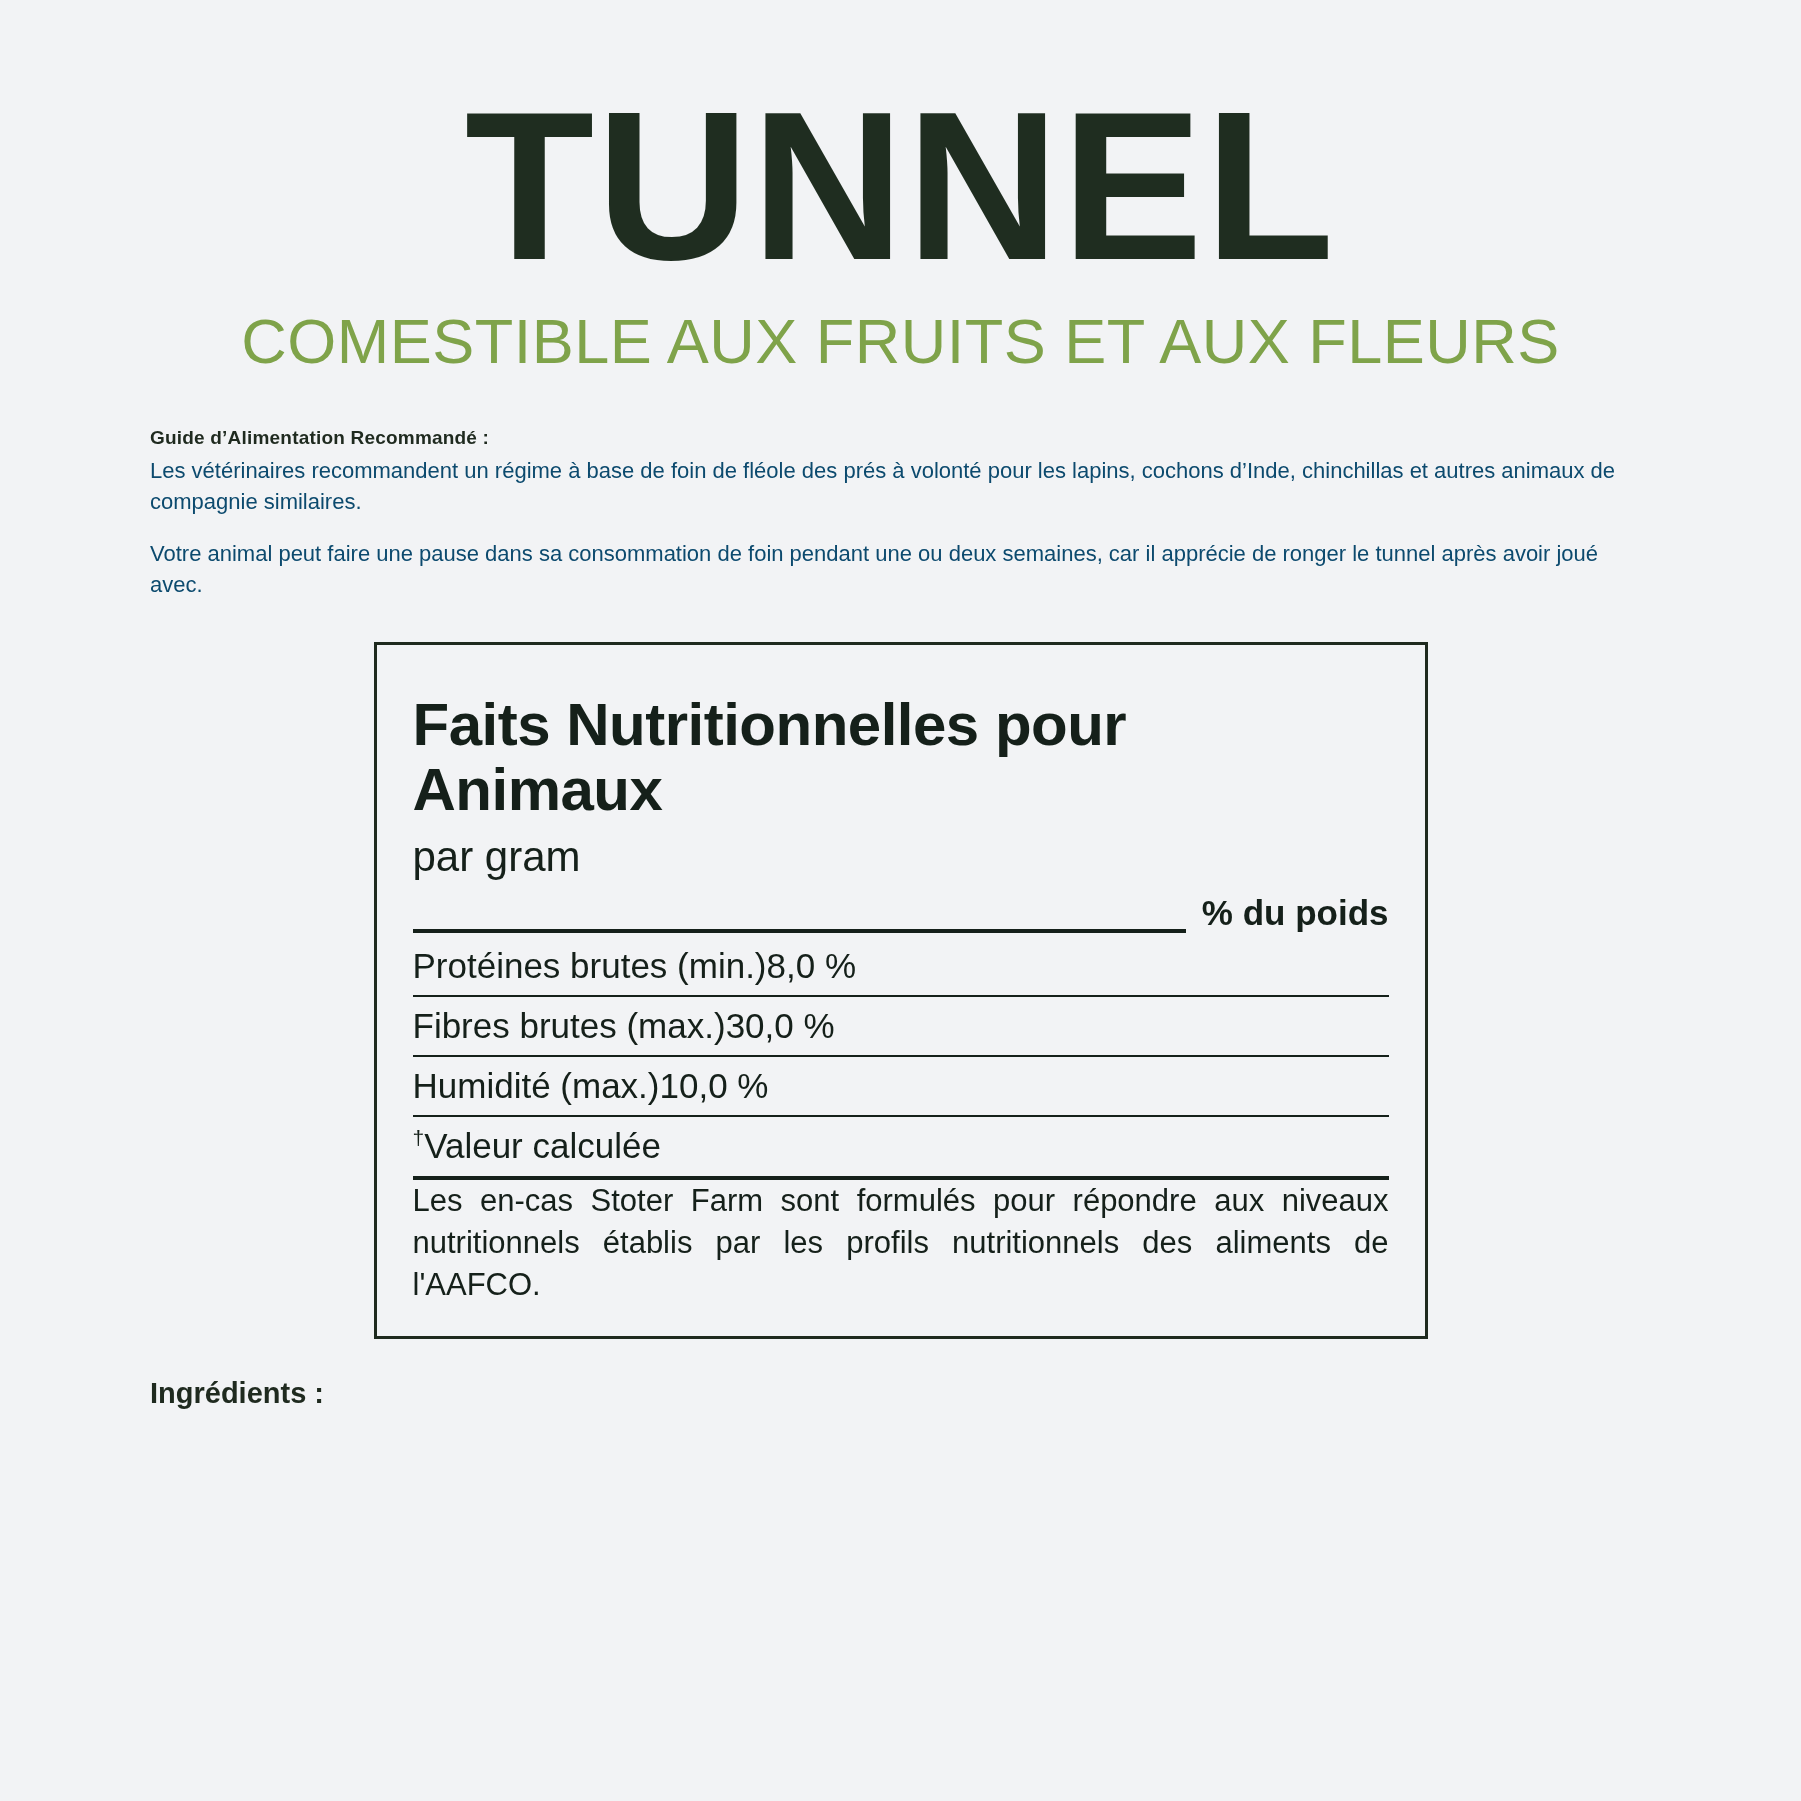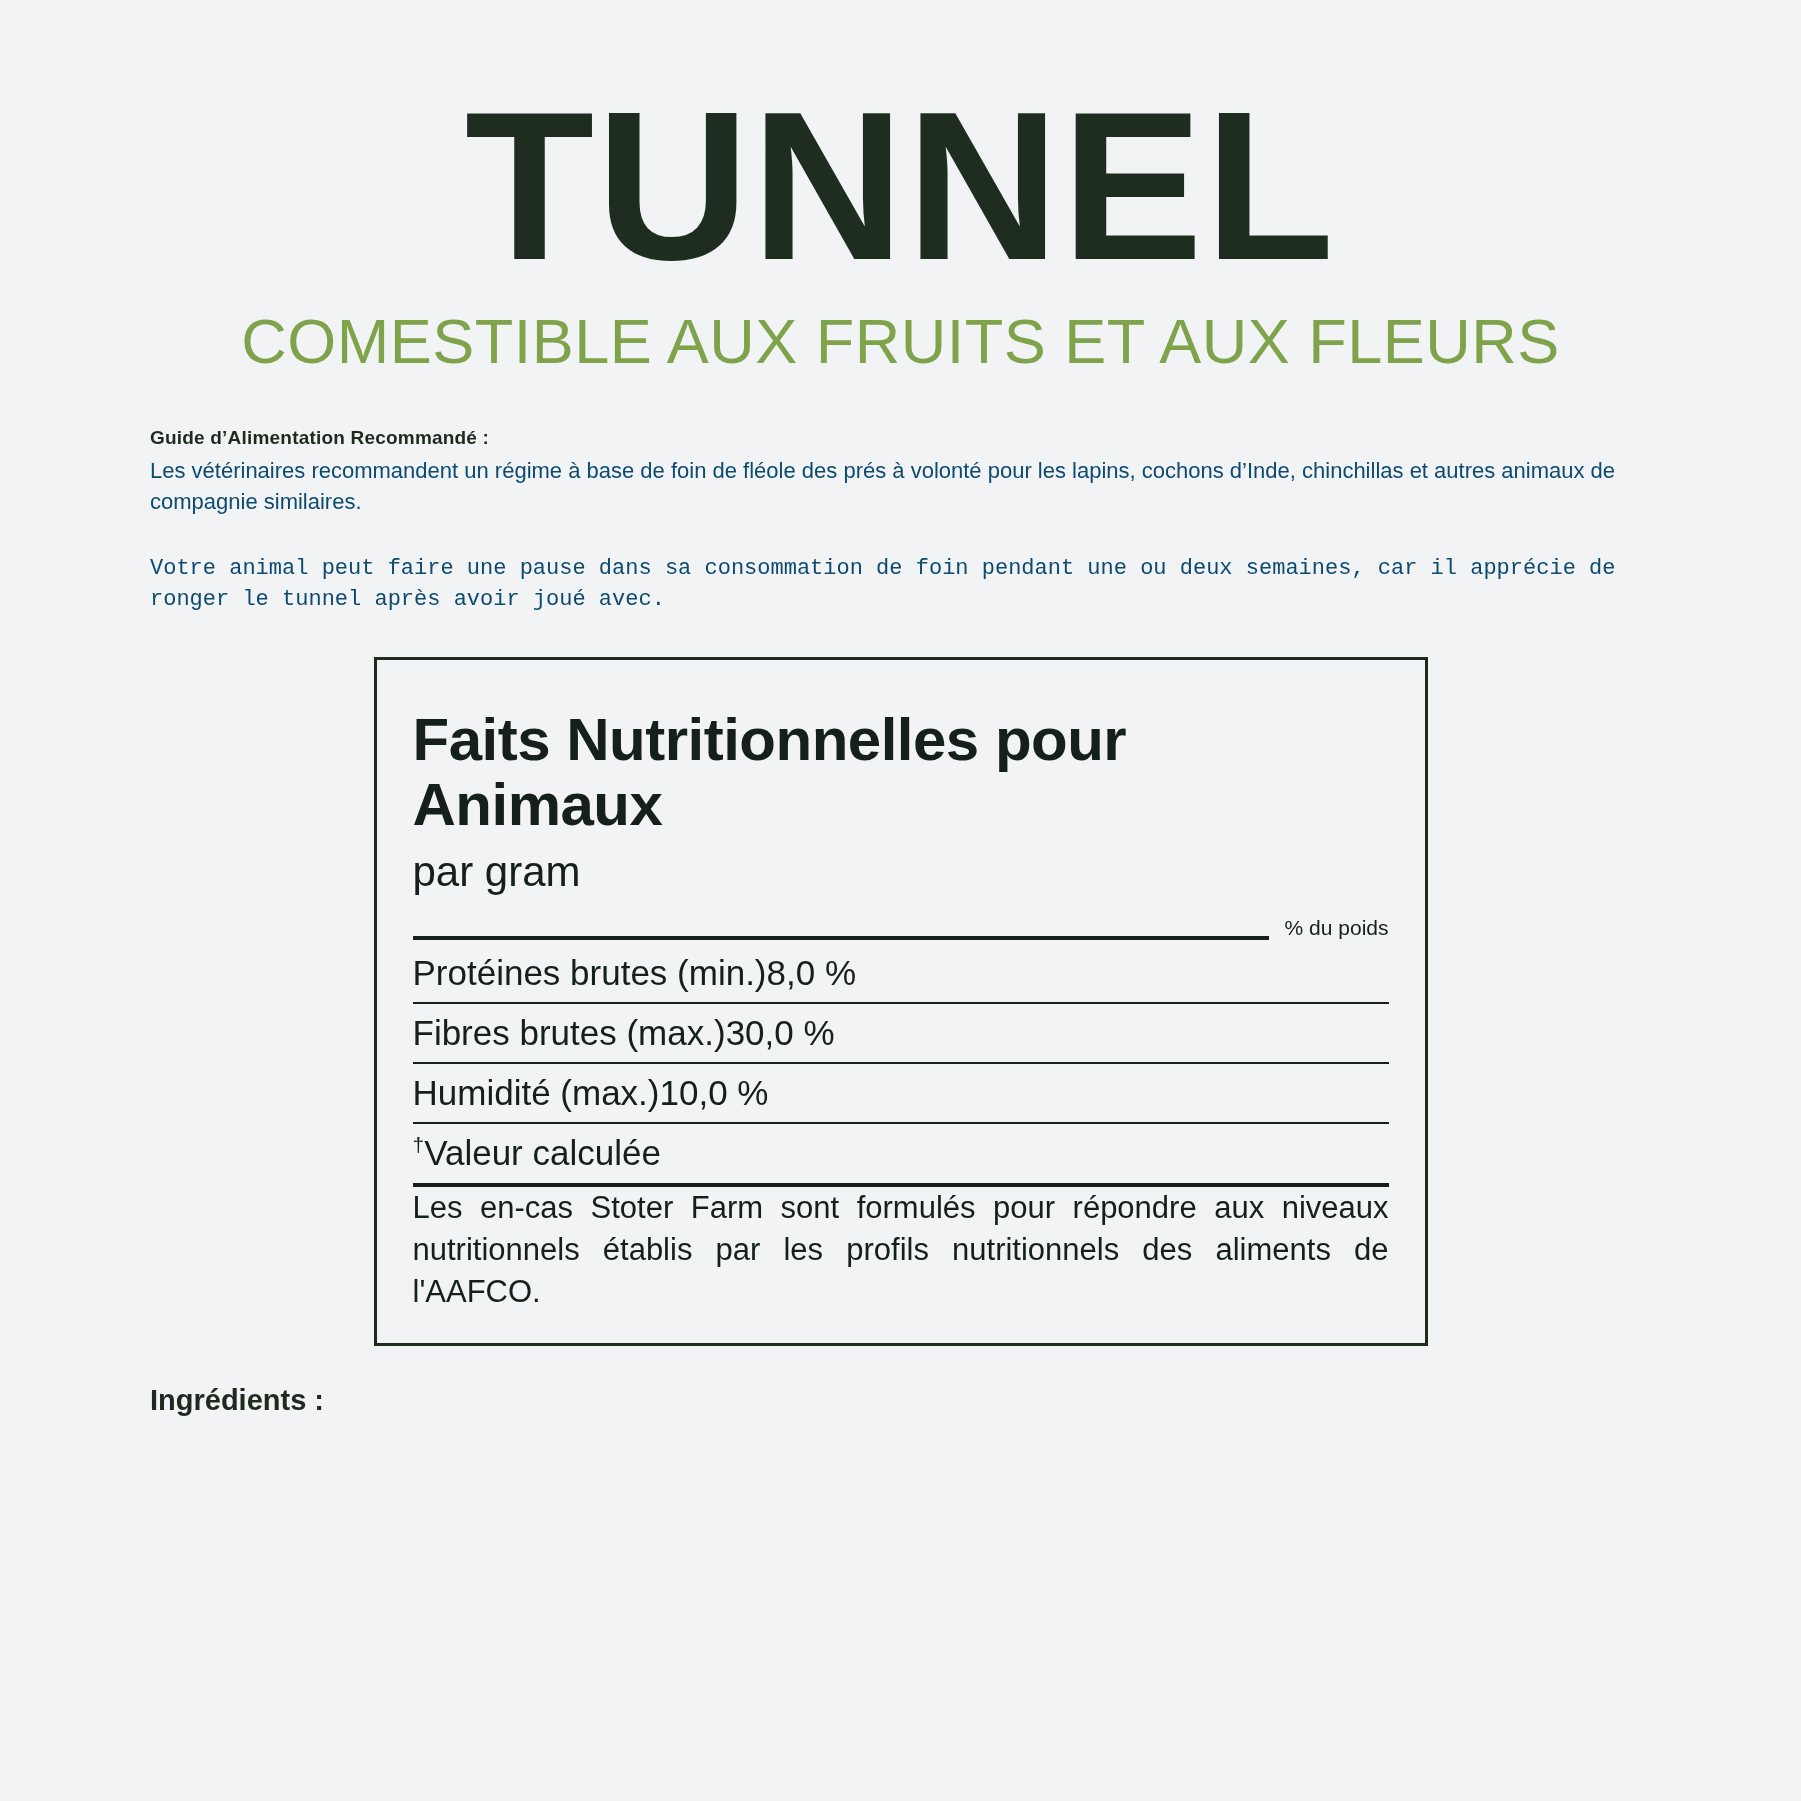--- a/index.html
+++ b/index.html
@@ -55,22 +55,21 @@
     letter-spacing: 0.2px;
   }
   .para {
     font-size: 22px;
     line-height: 1.42;
     color: #0c4a6e;
     margin-top: 6px;
     max-width: 1520px;
   }
   .para.spaced {
-    margin-top: 36px;
-    font-family: Liberation Mono, monospace;
+    margin-top: 21px;
   }
 
   
   .nutrition-wrap {
     display: flex;
     justify-content: center;
     margin-top: 42px;
   }
   .nutrition {
     width: 1054px;
@@ -99,22 +98,22 @@
     margin-top: 12px;
     padding-bottom: 4px;
   }
   .nf-rule-holder {
     flex: 1;
     border-bottom: 4px solid #15201a;
     height: 28px;
     margin-right: 16px;
   }
   .nf-basis {
-    font-size: 21px;
-    font-weight: 400;
+    font-size: 35px;
+    font-weight: 700;
     white-space: nowrap;
     color: #15201a;
   }
   .nf-row {
     display: flex;
     align-items: baseline;
     border-bottom: 2px solid #15201a;
     padding: 9px 0 9px 0;
     font-size: 35px;
   }

